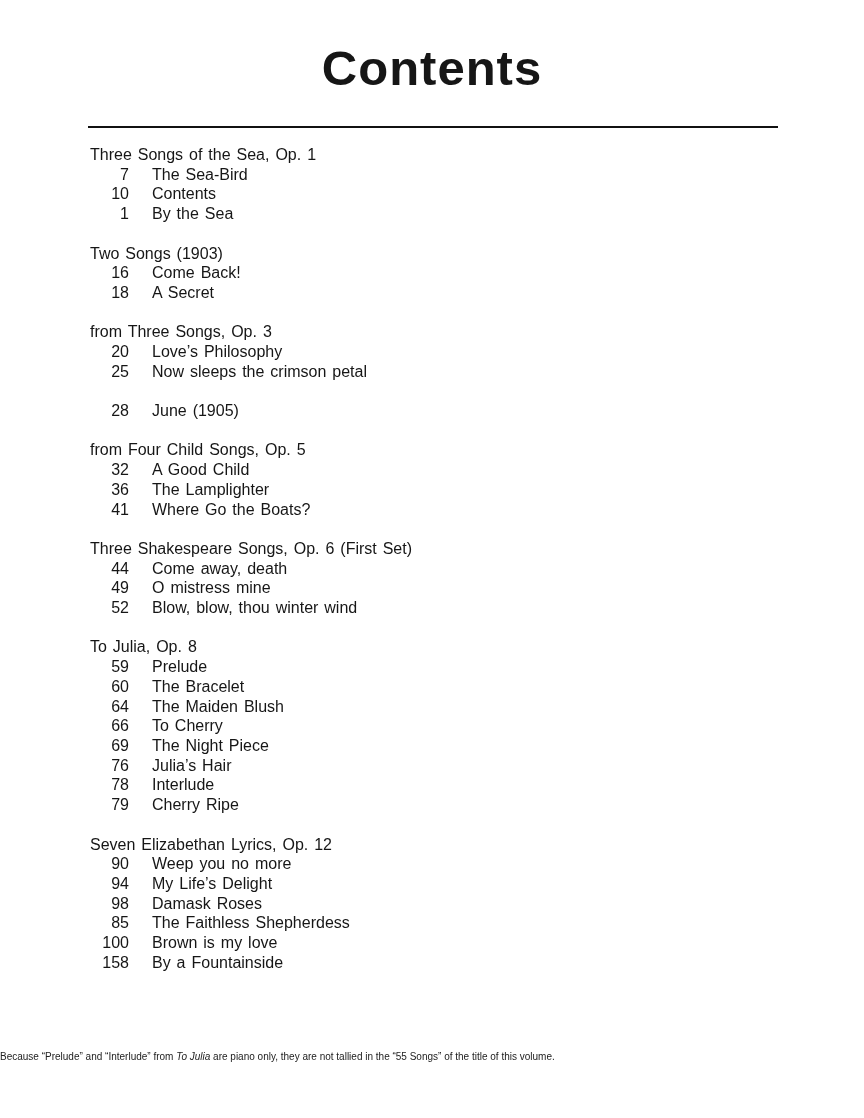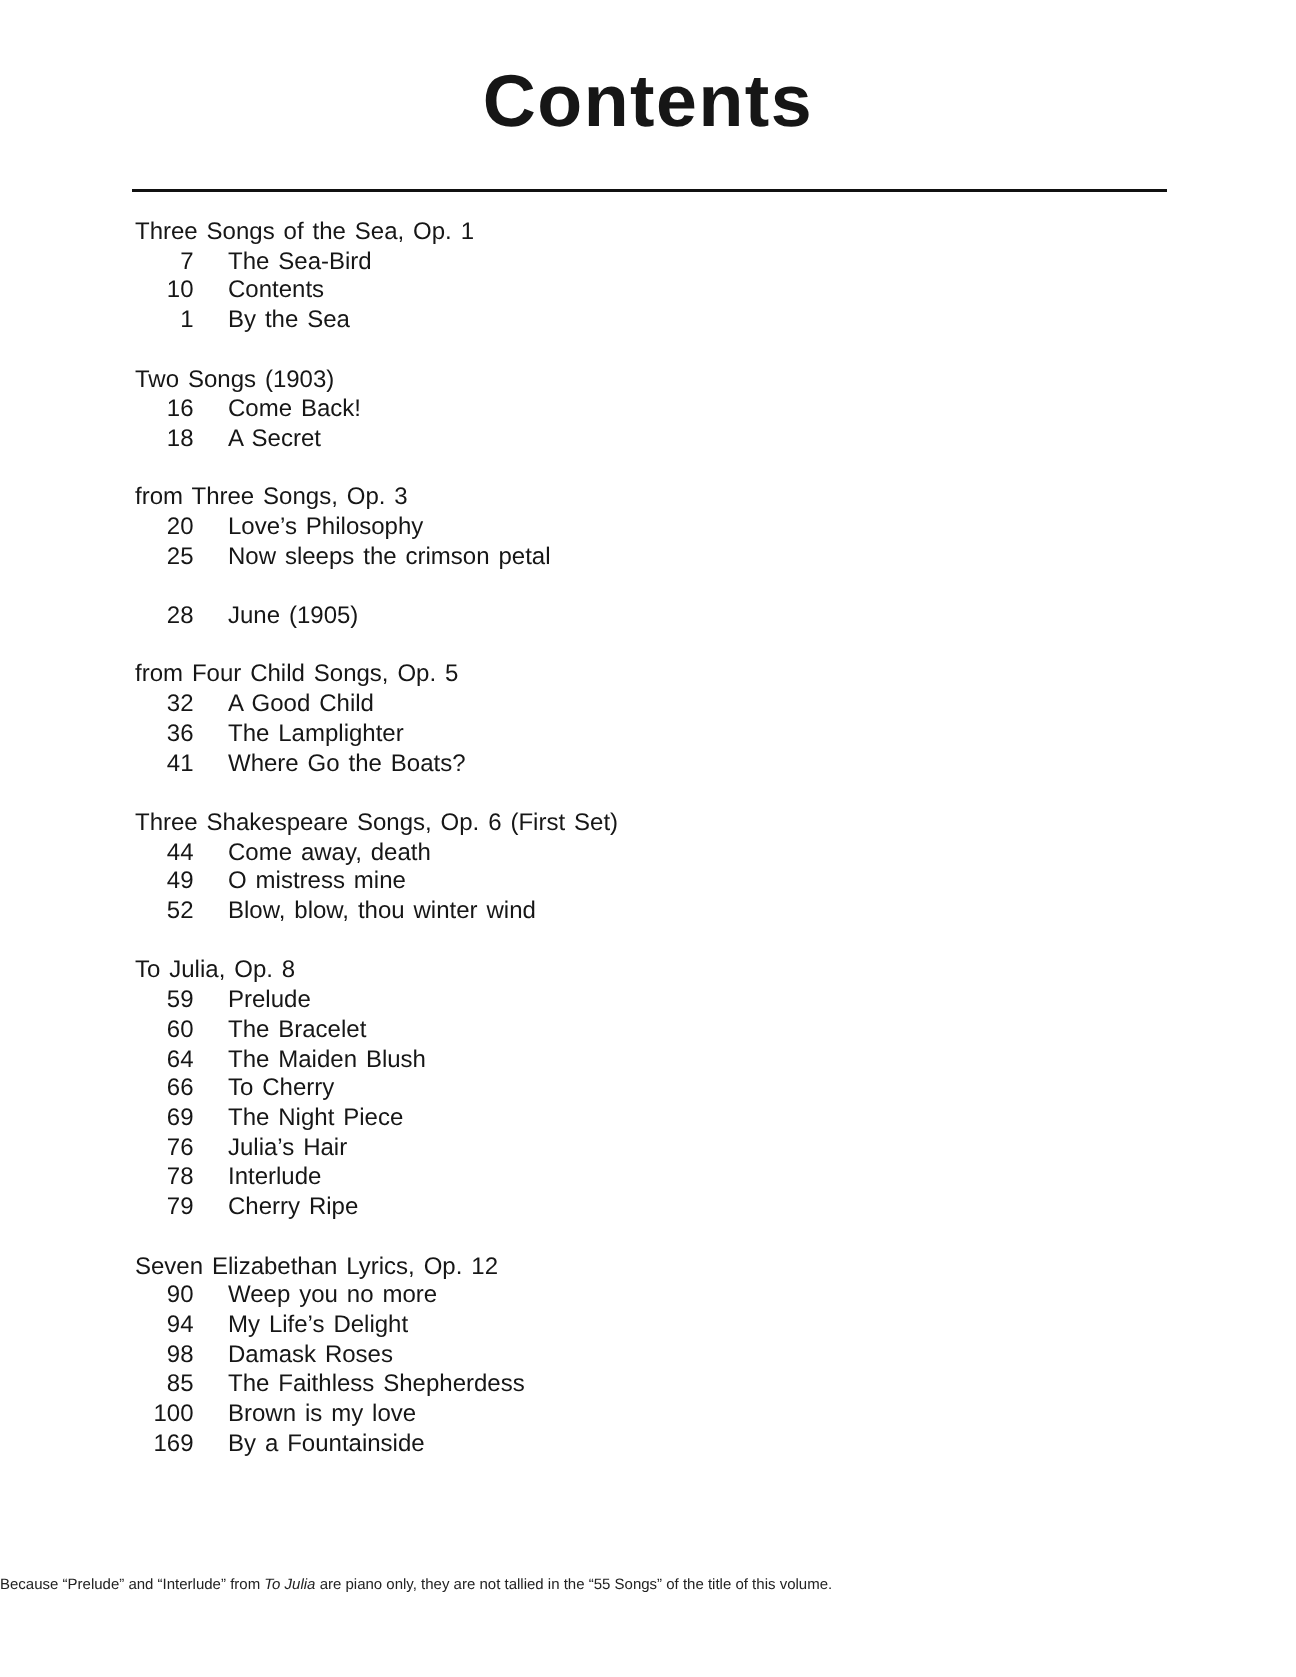--- a/index.html
+++ b/index.html
@@ -218,21 +218,21 @@
         </div>
         <div class="entry">
           <span class="num">85</span>
           <span class="song">The Faithless Shepherdess</span>
         </div>
         <div class="entry">
           <span class="num">100</span>
           <span class="song">Brown is my love</span>
         </div>
         <div class="entry">
-          <span class="num">169</span>
+          <span class="num">158</span>
           <span class="song">By a Fountainside</span>
         </div>
       </div>
     </div>
 
   <div class="footnote">
     <span>Because “Prelude” and “Interlude” from </span><span class="italic">To Julia</span><span> are piano only, they are not tallied in the “55 Songs” of the title of this volume.</span>
   </div>
 
 </div>

